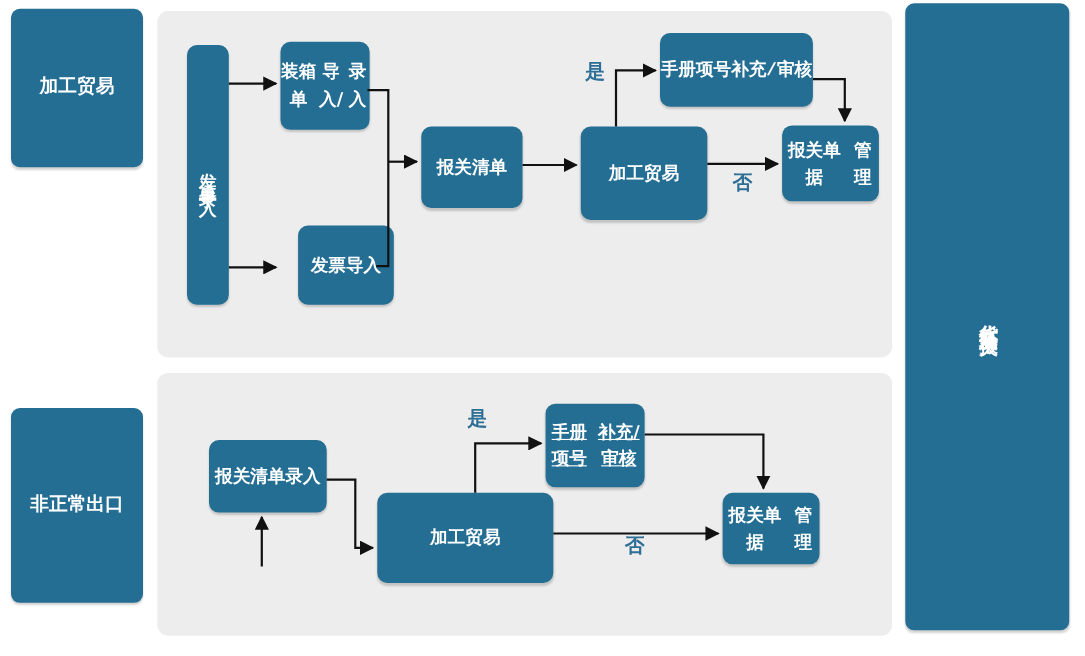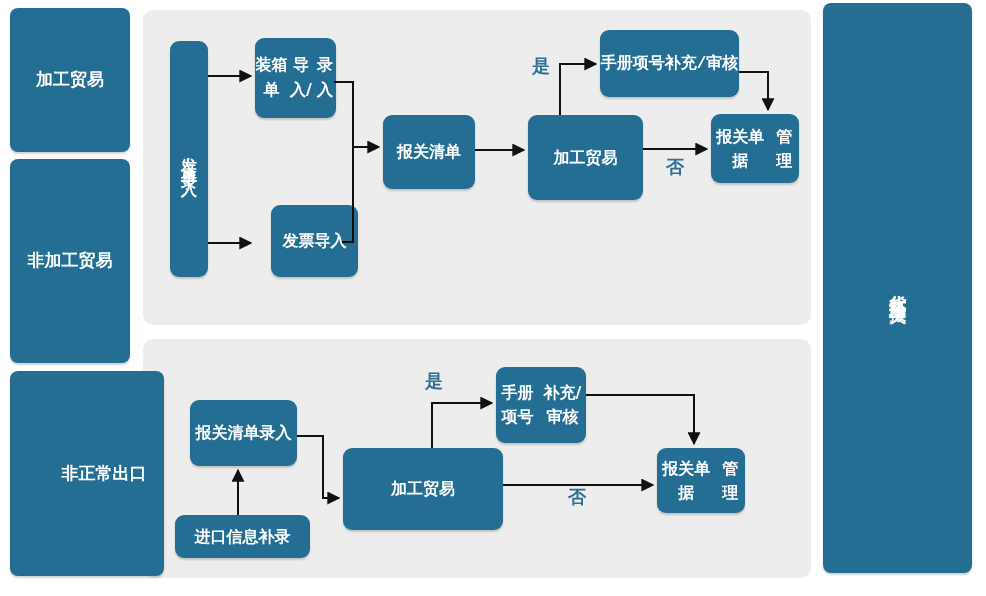--- a/index.html
+++ b/index.html
@@ -33,22 +33,21 @@
 </style>
 </head>
 <body>
 
 <div class="stage">
 
   <div class="panel" style="left:143px; top:10px; width:668px; height:315px;"></div>
   <div class="panel" style="left:143px; top:339px; width:668px; height:239px;"></div>
 
   <div class="node big" style="left:10px; top:8px; width:120px; height:144px;">加工贸易</div>
-  <div class="node big" style="left:10px; top:159px; width:120px; height:204px;">非加工贸易</div>
-  <div class="node big" style="left:10px; top:371px; width:120px; height:205px;padding-left:34px;">非正常出口</div>
+  <div class="node big" style="left:10px; top:371px; width:120px; height:177px;">非正常出口</div>
 
   <div class="node big" style="left:823px; top:3px; width:149px; height:570px;">
     <span class="vtext rightbox-v">货代订舱及报关</span>
   </div>
 
   <div class="node" style="left:170px; top:41px; width:38px; height:236px;">
     <span class="vtext shipping-v">发运单录入</span>
   </div>
 
   <div class="node" style="left:255px; top:38px; width:81px; height:80px; line-height:1.55;">
@@ -71,25 +70,24 @@
   <div class="node" style="left:711px; top:114px; width:88px; height:69px;">
     <div>报关单据</div>
     <div>管理</div>
   </div>
 
   <div class="node" style="left:190px; top:400px; width:107px; height:66px;">
     <div>报关清单</div>
     <div>录入</div>
   </div>
 
-  <div class="node" style="left:175px; top:515px; width:135px; height:43px;">进口信息补录</div>
 
   <div class="node" style="left:343px; top:448px; width:160px; height:82px;">加工贸易</div>
 
-  <div class="node" style="left:496px; top:367px; width:90px; height:76px;">
+  <div class="node" style="left:496px; top:367px; width:90px; height:76px;text-decoration:underline;">
     <div>手册项号</div>
     <div>补充/审核</div>
   </div>
 
   <div class="node" style="left:657px; top:448px; width:88px; height:65px;">
     <div>报关单据</div>
     <div>管理</div>
   </div>
 
   <span class="branch-label" style="left:532px; top:57px;">是</span>

